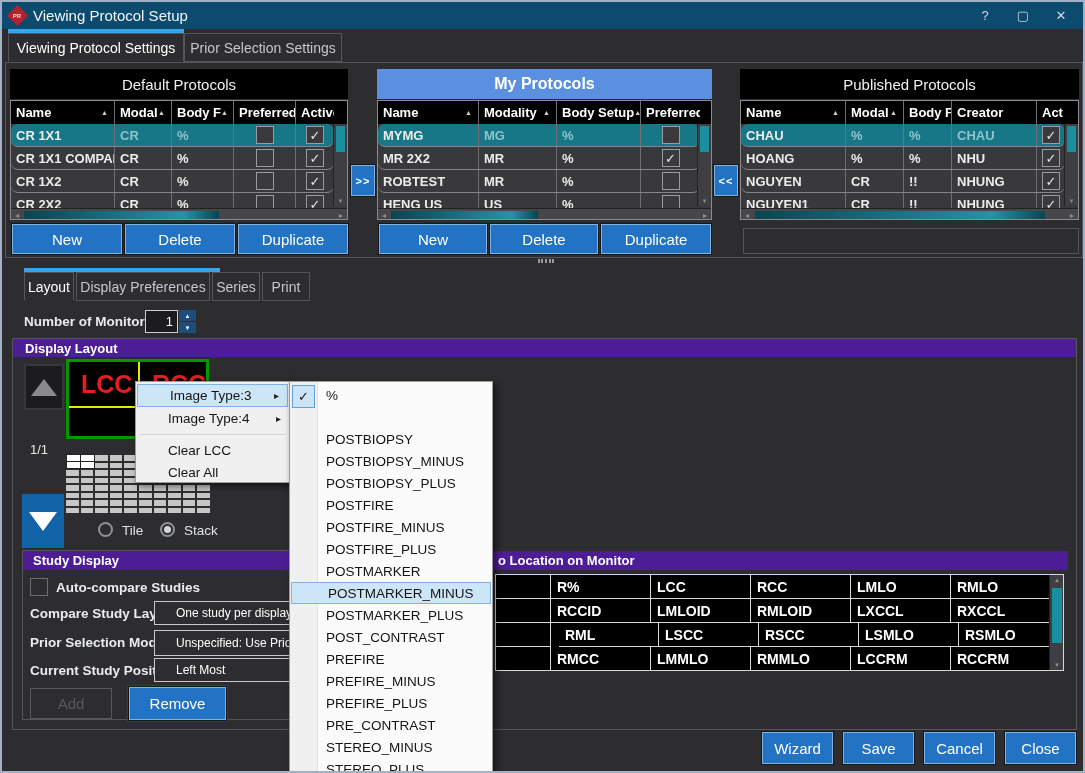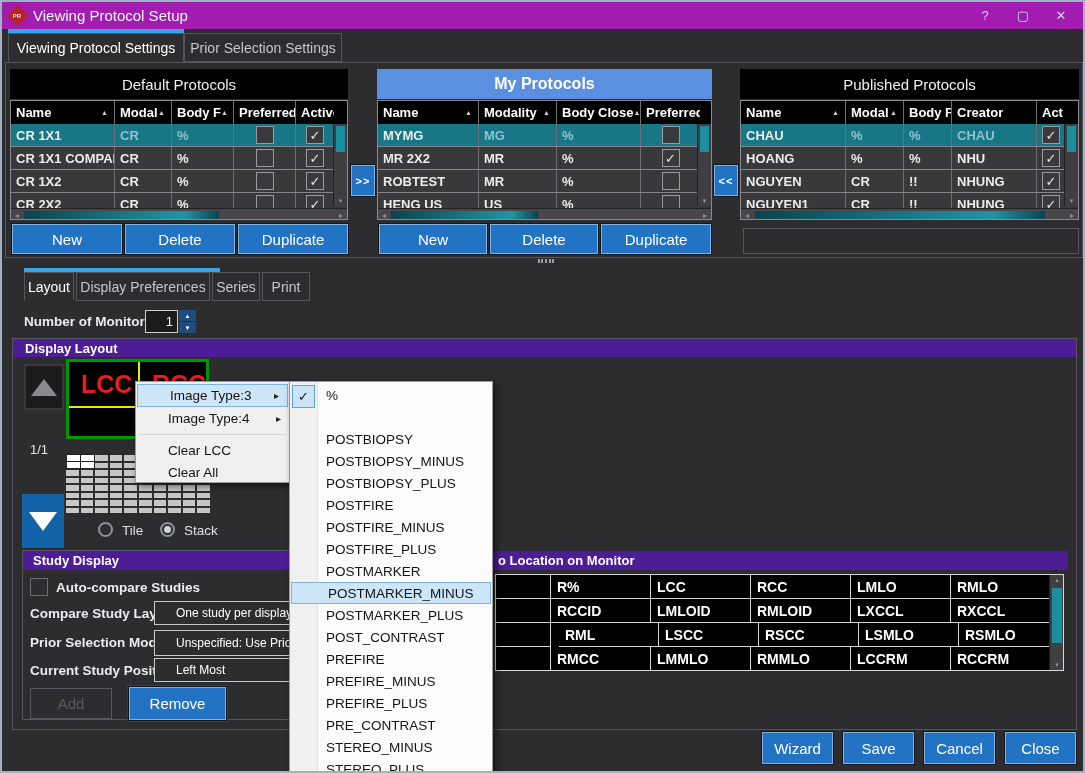--- a/index.html
+++ b/index.html
@@ -1,40 +1,40 @@
 <!DOCTYPE html>
 <html><head>
 <meta charset="utf-8">
 <style>
   html,body{margin:0;padding:0;background:#1e1e1e;font-family:"Liberation Sans","DejaVu Sans",sans-serif;}
   .window{position:relative;width:1085px;height:773px;box-sizing:border-box;border:2px solid #a2b2c6;
           background:#2d2d30;overflow:hidden;color:#e8e8e8;}
   .abs{position:absolute;box-sizing:border-box;}
   
-  .titlebar{left:0;top:0;width:1081px;height:27px;background:#a21caf;display:flex;align-items:center;padding-left:6px;}
+  .titlebar{left:0;top:0;width:1081px;height:27px;background:#0c4a6e;display:flex;align-items:center;padding-left:6px;}
   .appicon{width:15px;height:15px;background:#b3232e;transform:rotate(45deg);display:flex;align-items:center;justify-content:center;margin:0 8px 0 2px;}
   .appicon span{transform:rotate(-45deg);font-size:6px;font-weight:bold;color:#ffd9d9;}
   .title-text{font-size:15px;color:#f2f5fa;}
   .titlebtns{margin-left:auto;display:flex;gap:22px;padding-right:14px;color:#cdd8ea;font-size:13px;}
   .titlebtns .tb{width:16px;text-align:center;cursor:default;}
   
   .tab{position:absolute;top:31px;height:29px;display:flex;align-items:center;justify-content:center;
        font-size:14px;color:#c3c7cd;border:1px solid #55555a;background:#2d2d30;box-sizing:border-box;}
   .tab.active{color:#fff;border-bottom-color:#2d2d30;}
   .accent{background:#35a7e8;}
   
   .topbox{left:3px;top:60px;width:1078px;height:196px;border:1px solid #505055;}
   .ptitle{height:30px;display:flex;align-items:center;justify-content:center;font-size:15px;color:#f0f0f0;background:#000;}
   .ptitle.blue{background:#5b8fe0;font-weight:bold;font-size:16px;color:#fff;}
   .ptable{border:1px solid #8a8a90;background:#39393c;overflow:hidden;}
   .phdr{display:flex;background:#000;color:#fff;font-weight:bold;font-size:13px;height:23px;}
   .phdr .cell{display:flex;align-items:center;}
   .cell{border-right:1px solid #6e6e73;padding-left:5px;display:flex;align-items:center;box-sizing:border-box;overflow:hidden;white-space:nowrap;}
   .rows{overflow:hidden;}
-  .prow{display:flex;height:22px;border-bottom:1px solid #85858a;background:#39393c;color:#ececec;font-size:13px;font-weight:bold;}
+  .prow{display:flex;height:22px;border-bottom:1px solid #85858a;background:#39393c;color:#ececec;font-size:13px;font-weight:bold;border-radius:7px;}
   .prow.sel{background:#177787;}
   .prow.sel .dim{color:#8fc3cc;}
   .ck{width:16px;height:16px;border:1px solid #9a9aa0;background:#3a3a3d;display:flex;align-items:center;justify-content:center;
       font-size:13px;font-weight:bold;color:#e6e6e6;margin:auto;}
   .ckcell{justify-content:center;padding-left:0;}
   .sort{font-size:7px;color:#cfcfcf;margin-left:auto;margin-right:6px;}
   
   .hscroll{height:13px;background:#47474b;display:flex;align-items:center;position:relative;border-top:1px solid #222;}
   .harrow{width:12px;font-size:8px;color:#8e8e94;text-align:center;line-height:13px;}
   .hthumb{position:absolute;top:2px;height:9px;background:linear-gradient(90deg,#0a4450 0%,#1f95a6 82%,#0a4450 100%);}
@@ -198,21 +198,21 @@
     <div class="phdr">
       <div class="cell" style="width:101px;">
           <span>Name</span>
           <span class="sort">▲</span>
         </div>
       <div class="cell" style="width:78px;">
           <span>Modality</span>
           <span class="sort">▲</span>
         </div>
       <div class="cell" style="width:84px;">
-          <span>Body Close</span>
+          <span>Body Setup</span>
           <span class="sort">▲</span>
         </div>
       <div class="cell" style="width:59px;border-right:none;">
           <span>Preferred</span>
         </div>
     </div>
     <div class="rows" style="height:84px;width:322px;">
       <div class="prow sel">
         <div class="cell" style="width:101px;">MYMG</div>
         <div class="cell dim" style="width:78px;">MG</div>

